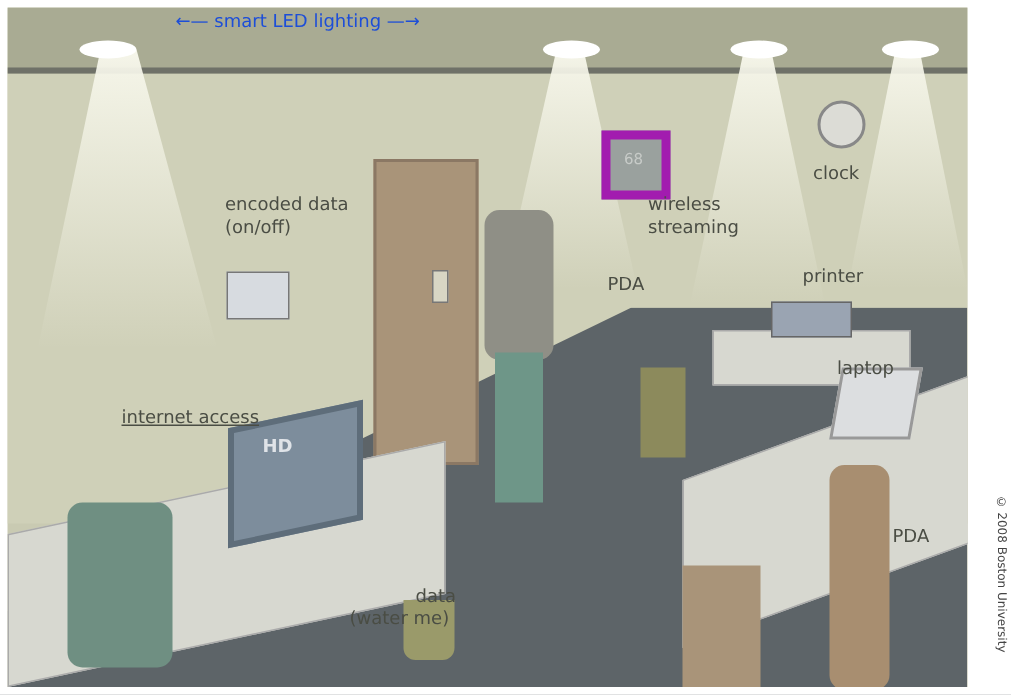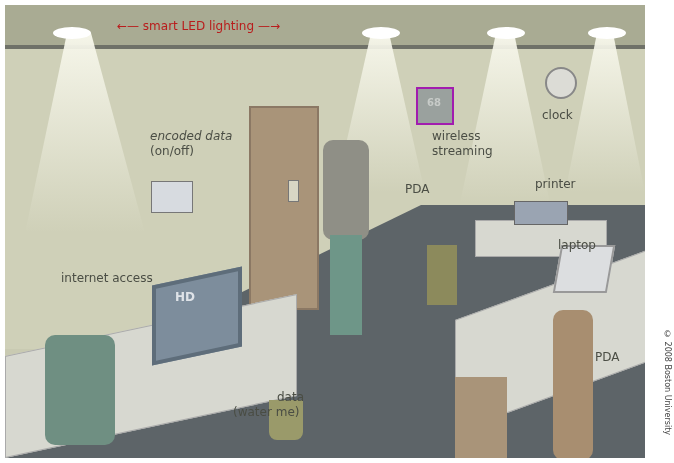--- a/index.html
+++ b/index.html
@@ -12,21 +12,21 @@
   .door{position:absolute;left:244px;top:101px;width:66px;height:200px;background:#a99479;border:2px solid #8b7864;}
   .door-plate{position:absolute;left:283px;top:175px;width:9px;height:20px;background:#d8d6c4;border:1px solid #777;}
   .light{position:absolute;width:38px;height:12px;border-radius:50%;background:#fff;}
   .beam{position:absolute;background:linear-gradient(#f6f6ea,rgba(246,246,234,0));}
   .label{position:absolute;font-size:12px;color:#4a4d44;white-space:nowrap;line-height:15px;}
   .copyright{position:absolute;right:2px;top:330px;font-size:8px;color:#444;writing-mode:vertical-rl;}
   .desk{position:absolute;background:#d7d8d0;border:1px solid #aaa;}
   .monitor{position:absolute;left:147px;top:271px;width:82px;height:72px;background:#7d8d9c;border:4px solid #5e6d7a;transform:skewY(-12deg);}
   .person{position:absolute;background:#8f8f86;border-radius:10px;}
   .pants{position:absolute;background:#6e9688;}
-  .thermostat{position:absolute;left:411px;top:82px;width:34px;height:34px;background:#9aa19e;border:2px solid #a21caf;font-weight:bold;}
+  .thermostat{position:absolute;left:396px;top:82px;width:34px;height:34px;background:#9aa19e;border:6px solid #a21caf;}
   .clock{position:absolute;left:540px;top:62px;width:28px;height:28px;border-radius:50%;background:#dcdcd6;border:2px solid #888;}
   .switch{position:absolute;left:146px;top:176px;width:40px;height:30px;background:#d7dbe0;border:1px solid #777;}
   .printer{position:absolute;left:509px;top:196px;width:52px;height:22px;background:#9aa4b2;border:1px solid #666;}
   .laptop{position:absolute;left:552px;top:240px;width:50px;height:44px;background:#dcdee0;border:2px solid #999;transform:skewX(-10deg);}
   .chair{position:absolute;left:422px;top:240px;width:30px;height:60px;background:#8c8a5c;}
   .box{position:absolute;left:450px;top:372px;width:52px;height:81px;background:#a99479;}
   .plant{position:absolute;left:264px;top:395px;width:34px;height:40px;background:#9a9a6a;border-radius:0 0 8px 8px;}
   .hd{position:absolute;left:170px;top:285px;font-size:12px;font-weight:bold;color:#dfe3e8;}
 </style>
 </head>
@@ -67,24 +67,24 @@
     <div class="monitor"></div>
     <div class="hd">HD</div>
     <div class="plant"></div>
 
     <div class="person" style="left:318px;top:135px;width:46px;height:100px;"></div>
     <div class="pants" style="left:325px;top:230px;width:32px;height:100px;"></div>
     <div class="person" style="left:40px;top:330px;width:70px;height:110px;background:#6f8f82;"></div>
     <div class="person" style="left:548px;top:305px;width:40px;height:150px;background:#a88e70;"></div>
     <div class="box"></div>
 
-    <div class="label" style="left:112px;top:14px;font-size:12px;color:#b91c1c;">←— smart LED lighting —→</div>
-    <div class="label" style="left:145px;top:124px;font-style:italic;">encoded data</div>
+    <div class="label" style="left:112px;top:2px;font-size:12px;color:#1d4ed8;">←— smart LED lighting —→</div>
+    <div class="label" style="left:145px;top:124px;">encoded data</div>
     <div class="label" style="left:145px;top:139px;text-align:center;">(on/off)</div>
-    <div class="label" style="left:56px;top:266px;">internet access</div>
+    <div class="label" style="left:76px;top:266px;text-decoration:underline;">internet access</div>
     <div class="label" style="left:400px;top:177px;">PDA</div>
     <div class="label" style="left:427px;top:124px;">wireless</div>
     <div class="label" style="left:427px;top:139px;">streaming</div>
     <div class="label" style="left:537px;top:103px;">clock</div>
     <div class="label" style="left:530px;top:172px;">printer</div>
     <div class="label" style="left:553px;top:233px;">laptop</div>
     <div class="label" style="left:590px;top:345px;">PDA</div>
     <div class="label" style="left:228px;top:385px;margin-left:44px;">data</div>
     <div class="label" style="left:228px;top:400px;">(water me)</div>
   </div>

